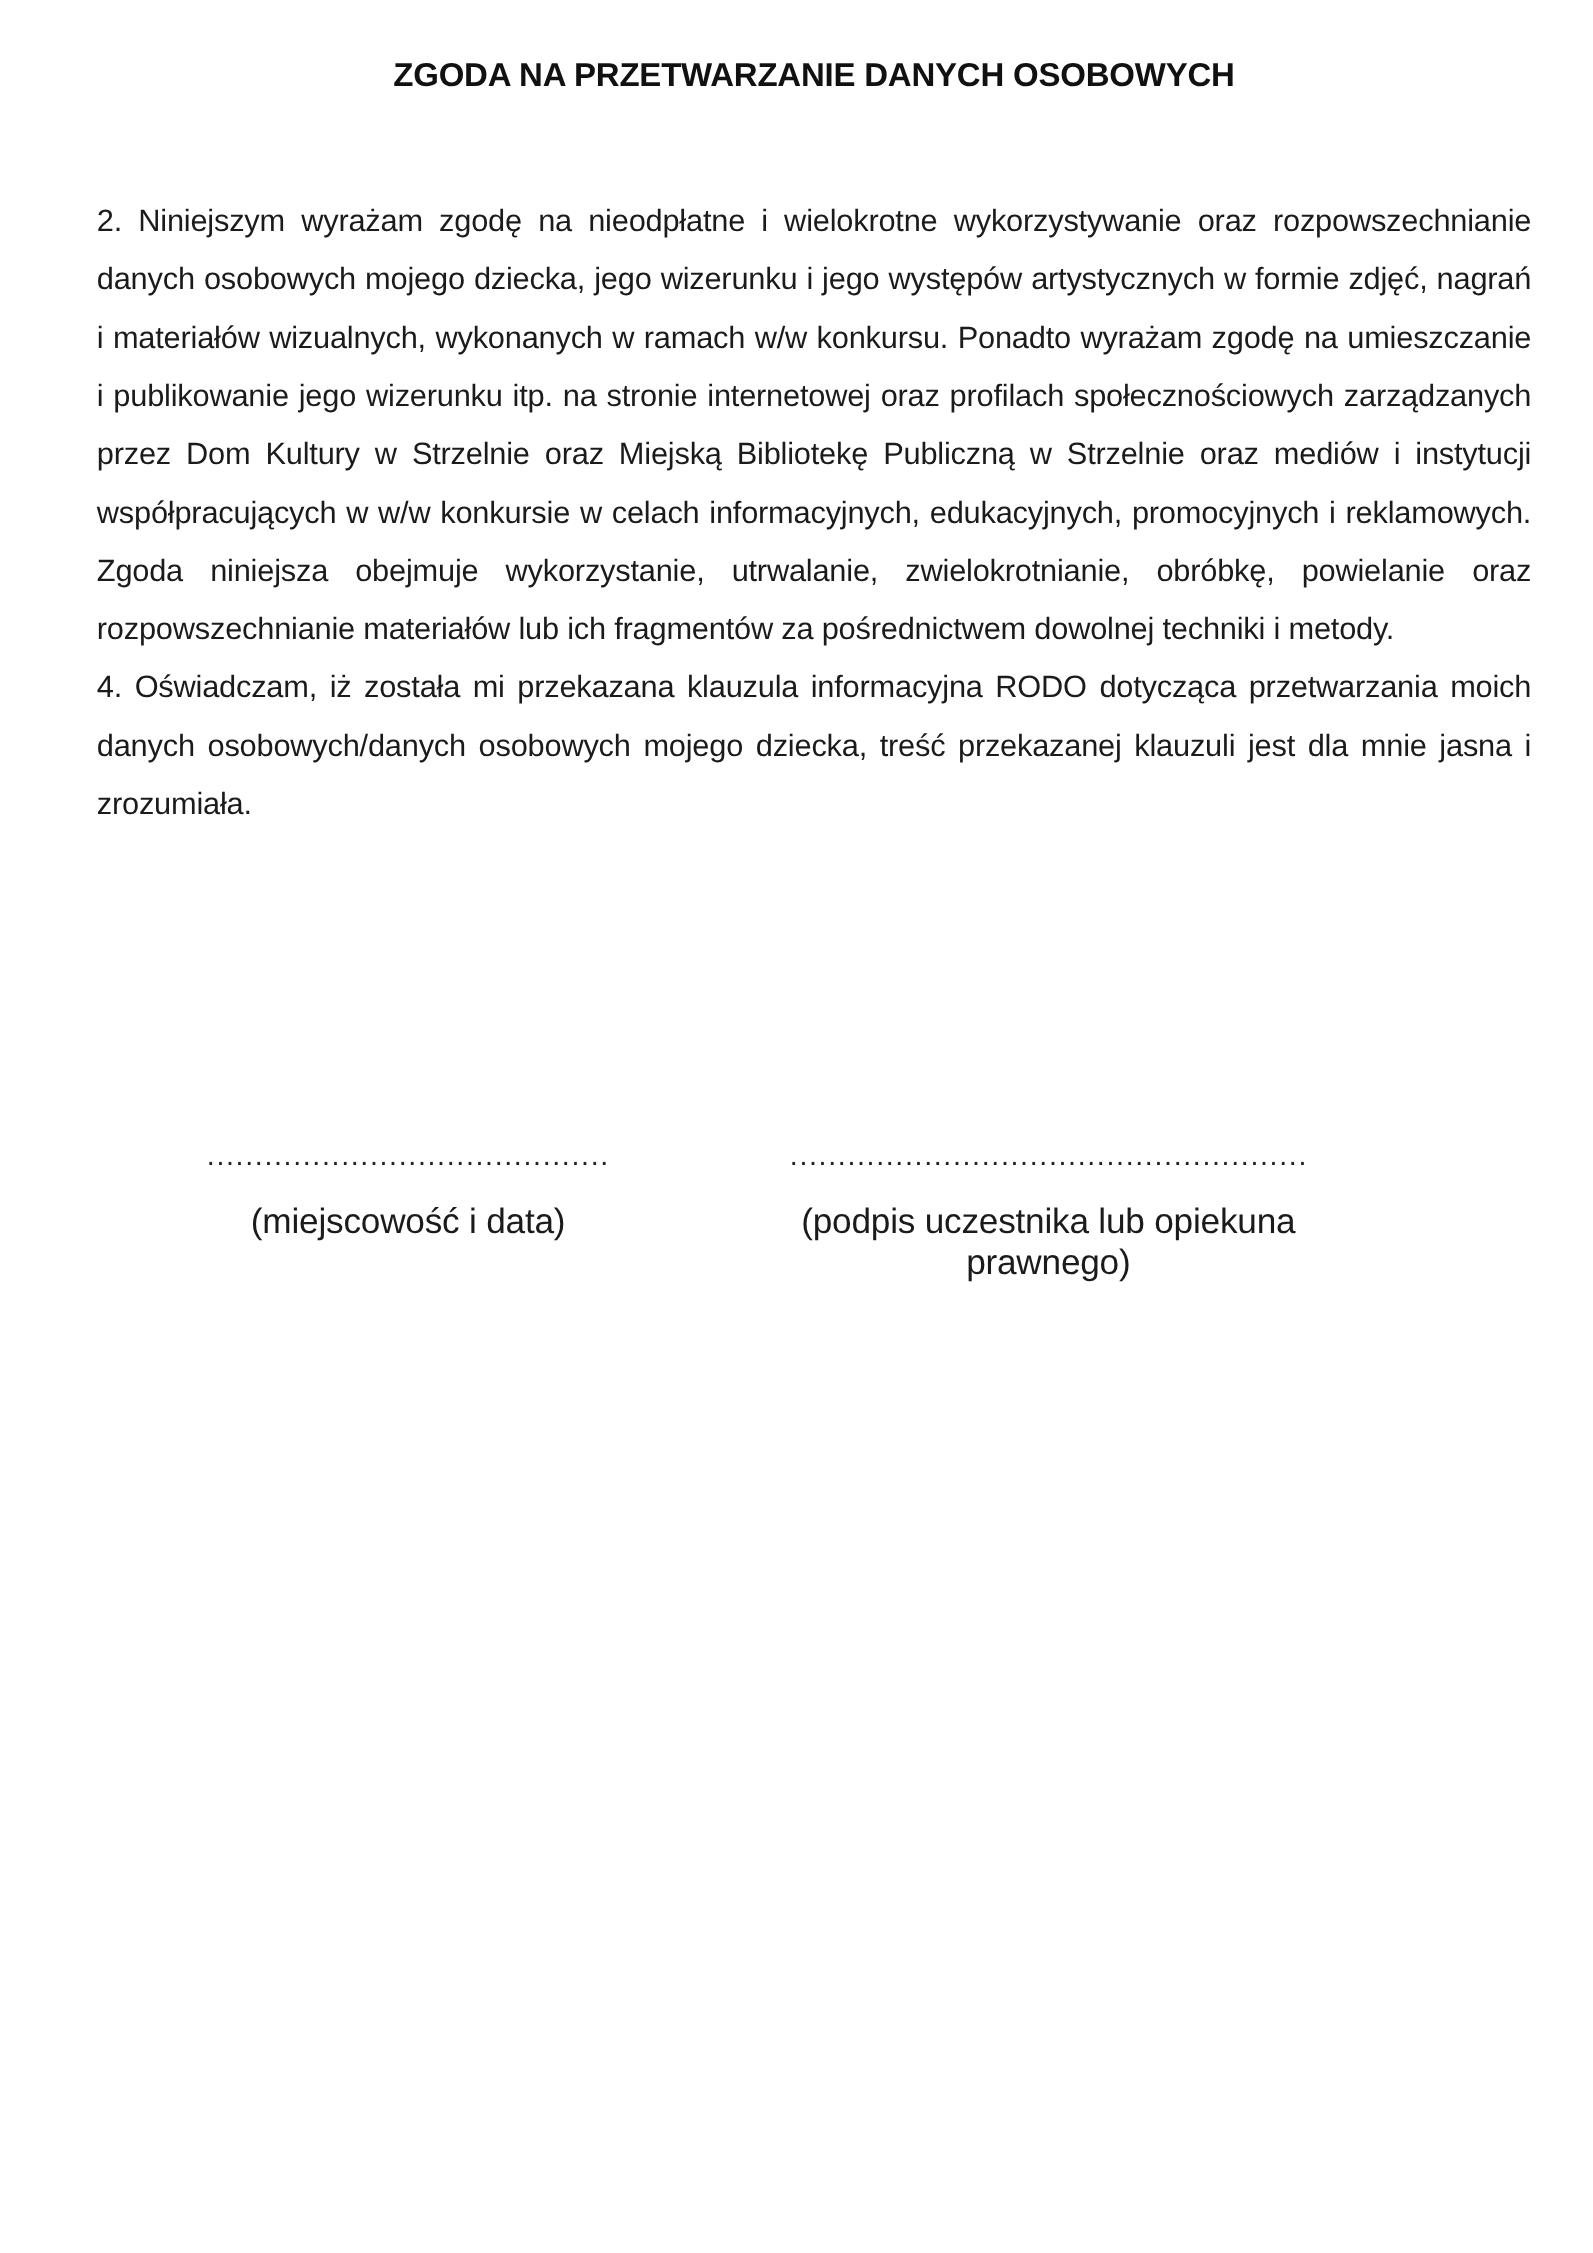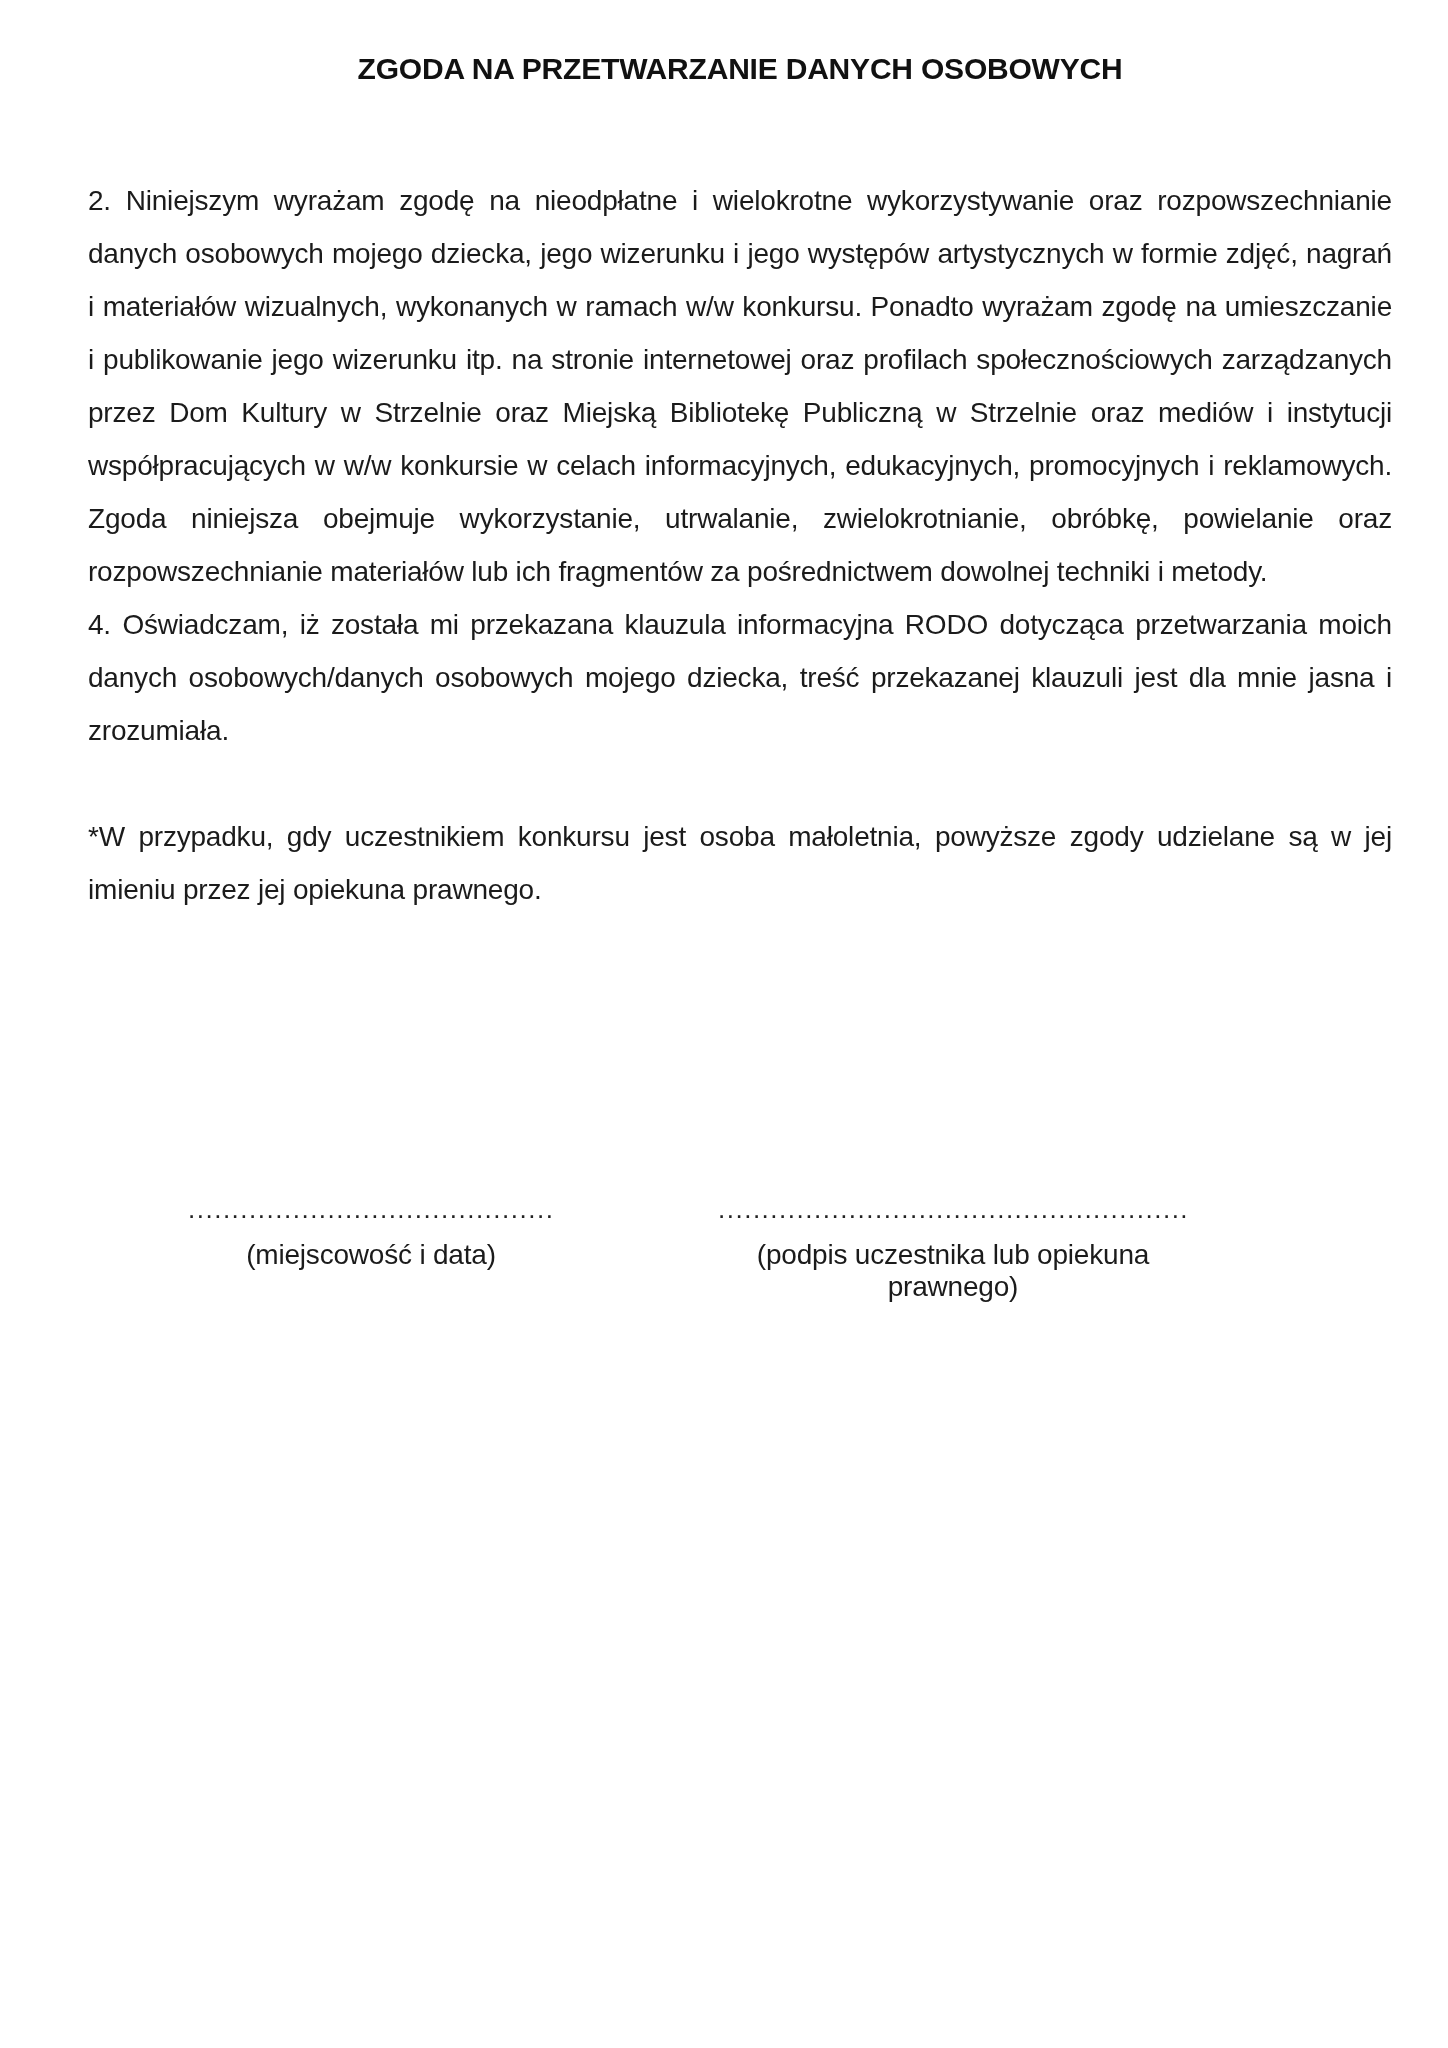--- a/index.html
+++ b/index.html
@@ -56,36 +56,35 @@
   .sig-line {
     display: block;
     white-space: nowrap;
     overflow: hidden;
     font-size: 26px;
     letter-spacing: 1.5px;
     color: #222;
   }
   .sig-label {
     display: block;
-    margin-top: 14px;
-    font-size: 28px;
+    margin-top: 26px;
+    font-size: 32px;
     color: #1b1b1b;
   }
 </style>
 </head>
 <body>
 
 <div class="page">
 
   <h1 class="doc-title">ZGODA NA PRZETWARZANIE DANYCH OSOBOWYCH</h1>
 
   <div class="doc-body">
     <p>2. Niniejszym wyrażam zgodę na nieodpłatne i wielokrotne wykorzystywanie oraz rozpowszechnianie danych osobowych mojego dziecka, jego wizerunku i jego występów artystycznych w formie zdjęć, nagrań i materiałów wizualnych, wykonanych w ramach w/w konkursu. Ponadto wyrażam zgodę na umieszczanie i publikowanie jego wizerunku itp. na stronie internetowej oraz profilach społecznościowych zarządzanych przez Dom Kultury w Strzelnie oraz Miejską Bibliotekę Publiczną w Strzelnie oraz mediów i instytucji współpracujących w w/w konkursie w celach informacyjnych, edukacyjnych, promocyjnych i reklamowych. Zgoda niniejsza obejmuje wykorzystanie, utrwalanie, zwielokrotnianie, obróbkę, powielanie oraz rozpowszechnianie materiałów lub ich fragmentów za pośrednictwem dowolnej techniki i metody.</p>
     <p>4. Oświadczam, iż została mi przekazana klauzula informacyjna RODO dotycząca przetwarzania moich danych osobowych/danych osobowych mojego dziecka, treść przekazanej klauzuli jest dla mnie jasna i zrozumiała.</p>
-    <p class="note-para">*W przypadku, gdy uczestnikiem konkursu jest osoba małoletnia, powyższe zgody udzielane są w jej imieniu przez jej opiekuna prawnego.</p>
   </div>
 
   <div class="sig-block">
     <div class="sig-col left">
       <span class="sig-line">..................................................</span>
       <span class="sig-label">(miejscowość i data)</span>
     </div>
     <div class="sig-col right">
       <span class="sig-line">...............................................................</span>
       <span class="sig-label">(podpis uczestnika lub opiekuna prawnego)</span>

